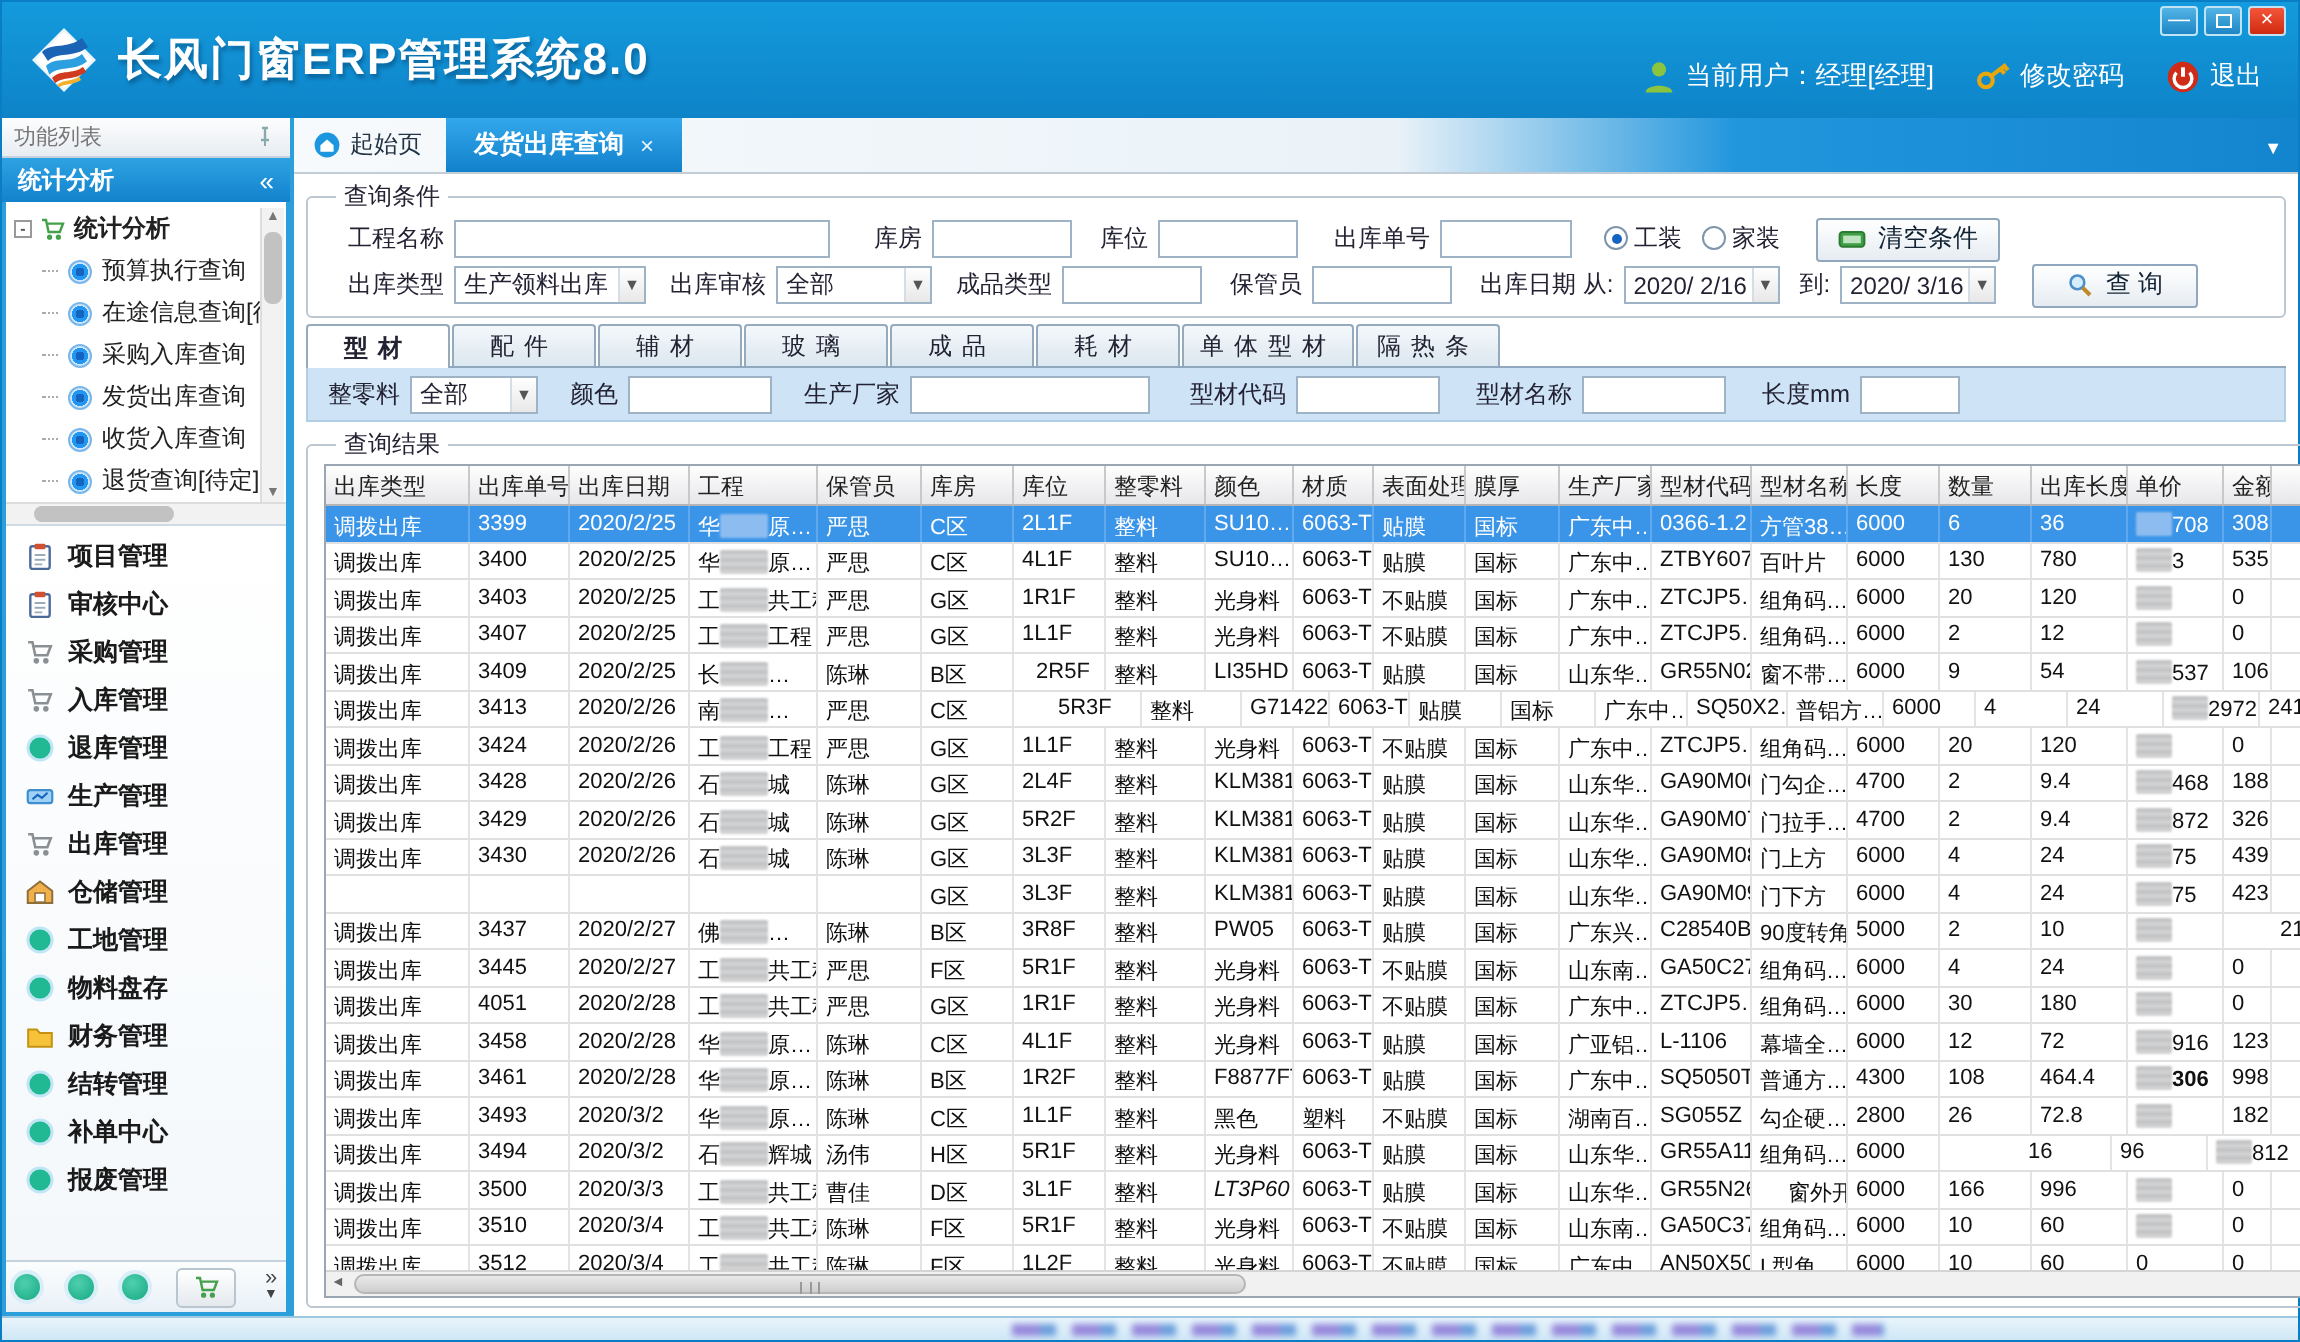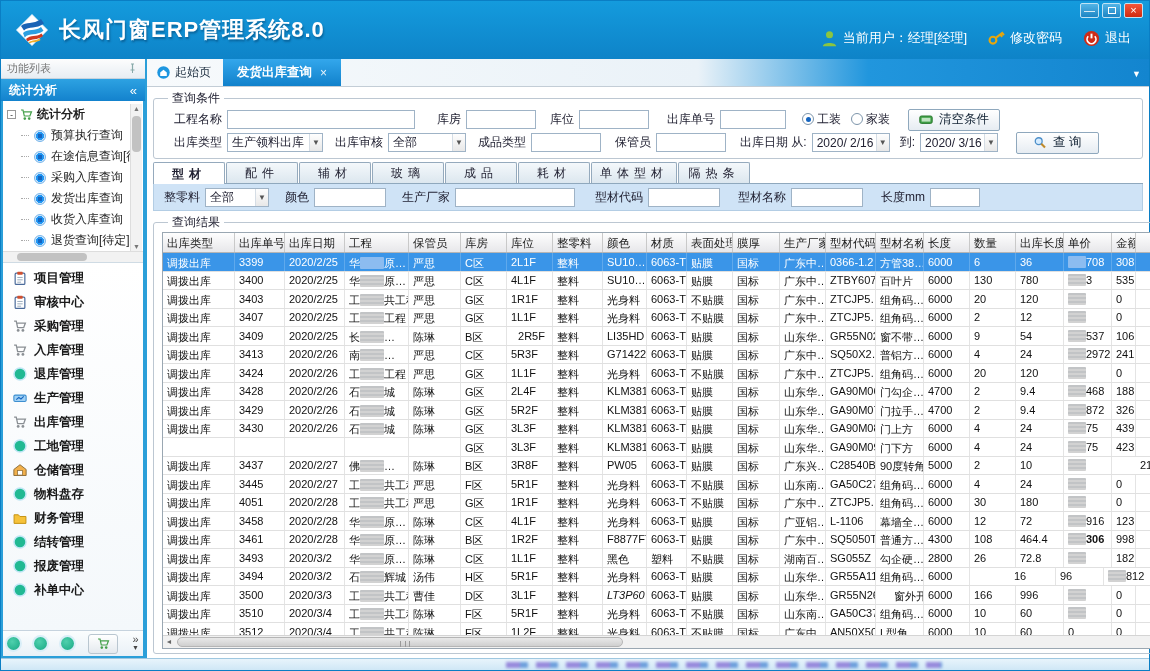--- a/index.html
+++ b/index.html
@@ -307,59 +307,59 @@
               <span>生产管理</span>
             </div>
             <div class="menu-item">
               <svg style="color: rgb(138, 143, 148);">
                 <use href="#sym-cart"></use>
               </svg>
               <span>出库管理</span>
             </div>
             <div class="menu-item">
               <svg>
+                <use href="#sym-warehouse"></use>
+              </svg>
+              <span>仓储管理</span>
+            </div>
+            <div class="menu-item">
+              <svg>
                 <use href="#sym-circle"></use>
               </svg>
               <span>工地管理</span>
             </div>
             <div class="menu-item">
               <svg>
-                <use href="#sym-warehouse"></use>
-              </svg>
-              <span>仓储管理</span>
-            </div>
-            <div class="menu-item">
-              <svg>
                 <use href="#sym-circle"></use>
               </svg>
               <span>物料盘存</span>
             </div>
             <div class="menu-item">
               <svg>
                 <use href="#sym-folder"></use>
               </svg>
               <span>财务管理</span>
             </div>
             <div class="menu-item">
               <svg>
                 <use href="#sym-circle"></use>
               </svg>
               <span>结转管理</span>
             </div>
             <div class="menu-item">
               <svg>
                 <use href="#sym-circle"></use>
               </svg>
+              <span>补单中心</span>
+            </div>
+            <div class="menu-item">
+              <svg>
+                <use href="#sym-circle"></use>
+              </svg>
               <span>报废管理</span>
-            </div>
-            <div class="menu-item">
-              <svg>
-                <use href="#sym-circle"></use>
-              </svg>
-              <span>补单中心</span>
             </div>
           </div>
         <div class="side-foot">
           <span class="dot"></span>
           <span class="dot"></span>
           <span class="dot"></span>
           <span class="foot-btn">
               <svg class="ico13" style="color:#44a04a">
                 <use href="#sym-cart"></use>
               </svg>
@@ -607,21 +607,21 @@
                   <div class="c" style="width: 48px;"><span class="blurb sm"></span>537</div>
                   <div class="c" style="width: 24px;">106</div>
                 </div>
                 <div class="grow">
                   <div class="c" style="width: 72px;">调拨出库</div>
                   <div class="c" style="width: 50px;">3413</div>
                   <div class="c" style="width: 60px;">2020/2/26</div>
                   <div class="c" style="width: 64px;">南<span class="blurb"></span>…</div>
                   <div class="c" style="width: 52px;">严思</div>
                   <div class="c" style="width: 46px;">C区</div>
-                  <div class="c" style="width: 46px;">5R3F</div>
+                  <div class="c" style="width: 46px; margin-left: 18px;">5R3F</div>
                   <div class="c" style="width: 50px;">整料</div>
                   <div class="c" style="width: 44px;">G71422</div>
                   <div class="c" style="width: 40px;">6063-T5</div>
                   <div class="c" style="width: 46px;">贴膜</div>
                   <div class="c" style="width: 47px;">国标</div>
                   <div class="c" style="width: 46px;">广东中…</div>
                   <div class="c" style="width: 50px;">SQ50X2…</div>
                   <div class="c" style="width: 48px;">普铝方…</div>
                   <div class="c" style="width: 46px;">6000</div>
                   <div class="c" style="width: 46px;">4</div>

